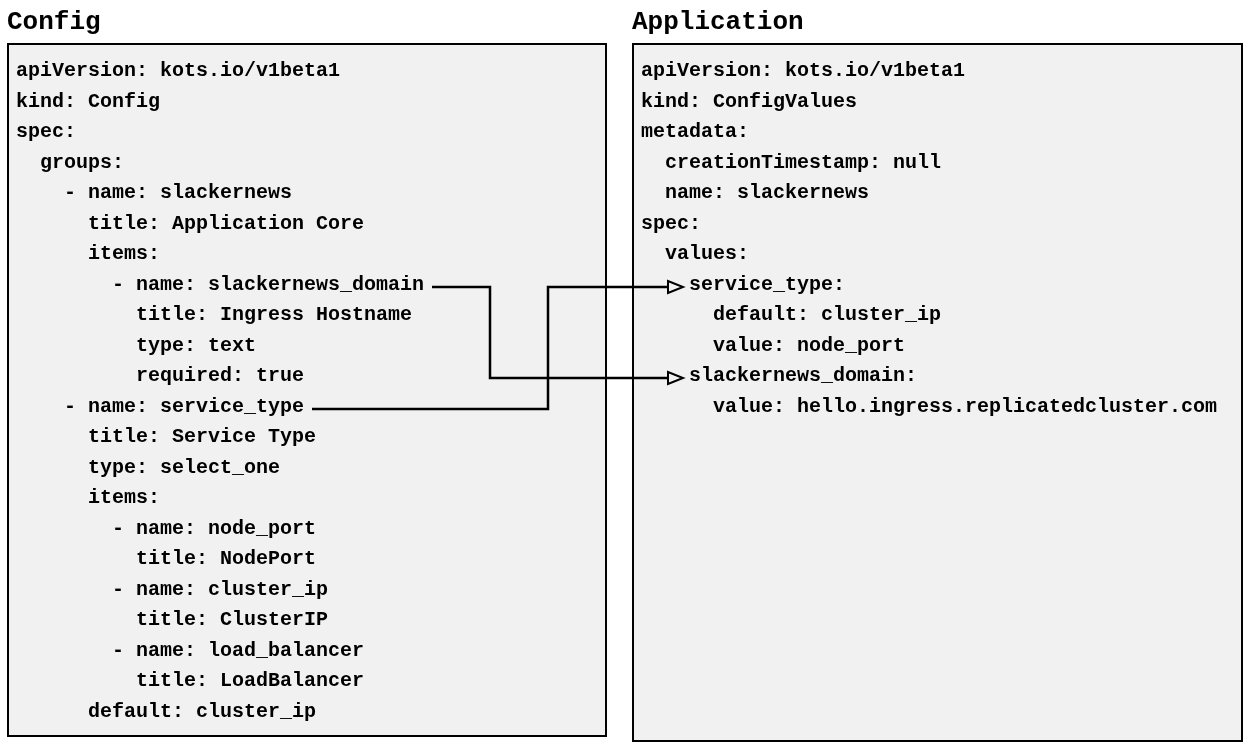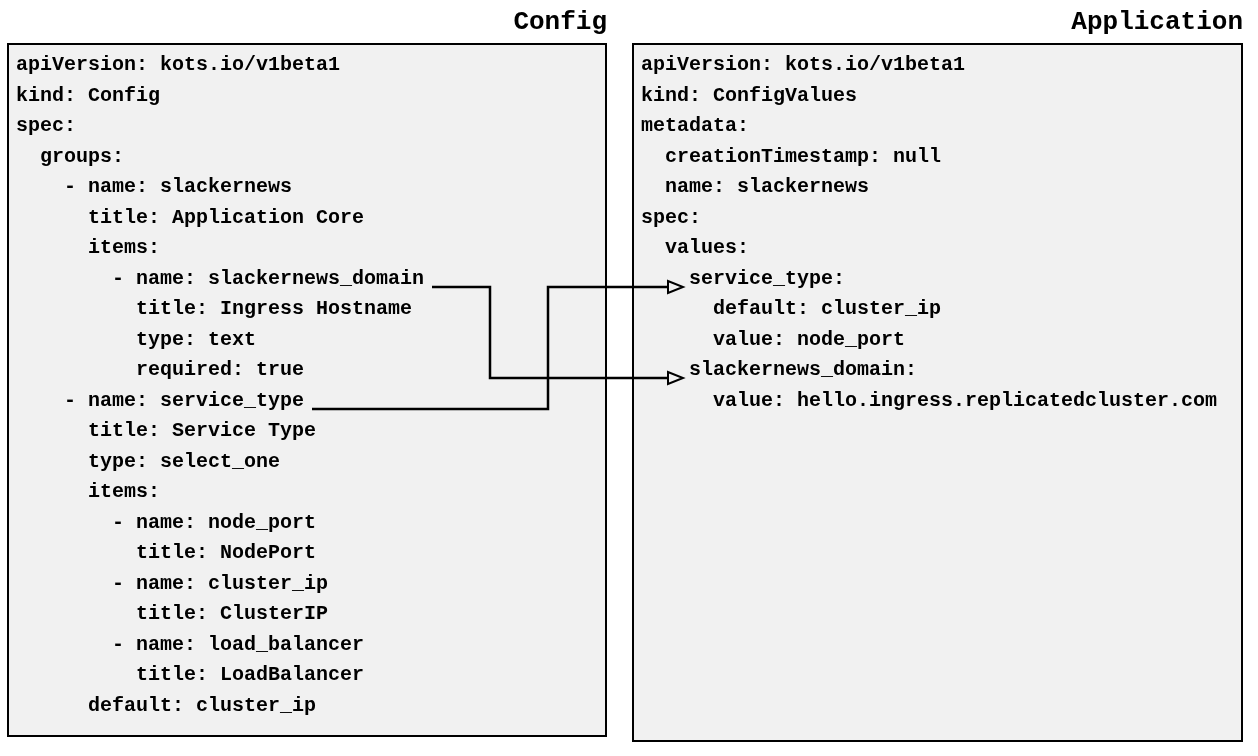--- a/index.html
+++ b/index.html
@@ -8,37 +8,37 @@
     background: #ffffff;
     position: relative;
     overflow: hidden;
     font-family: "Liberation Mono", "DejaVu Sans Mono", monospace;
   }
   .panel-title {
     position: absolute;
     top: 8px;
     height: 28px;
     line-height: 28px;
-    text-align: right;
+    text-align: left;
     font-size: 26px;
     font-weight: bold;
     color: #000;
     letter-spacing: 0;
   }
   #title-config  { left: 7px;   width: 600px; }
   #title-values  { left: 632px; width: 611px; }
   .panel {
     position: absolute;
     box-sizing: border-box;
     border: 2px solid #000;
   }
   #panel-config { left: 7px;   top: 43px; width: 600px; height: 694px; }
   #panel-values { left: 632px; top: 43px; width: 611px; height: 699px; }
   .code {
-    padding: 5px 7px;
+    padding: 11px 7px;
     font-size: 20px;
     font-weight: bold;
     line-height: 30.5px;
     color: #000;
     white-space: pre;
   }
   .code-line { height: 30.5px; }
   #arrow-overlay {
     position: absolute;
     left: 0; top: 0;

